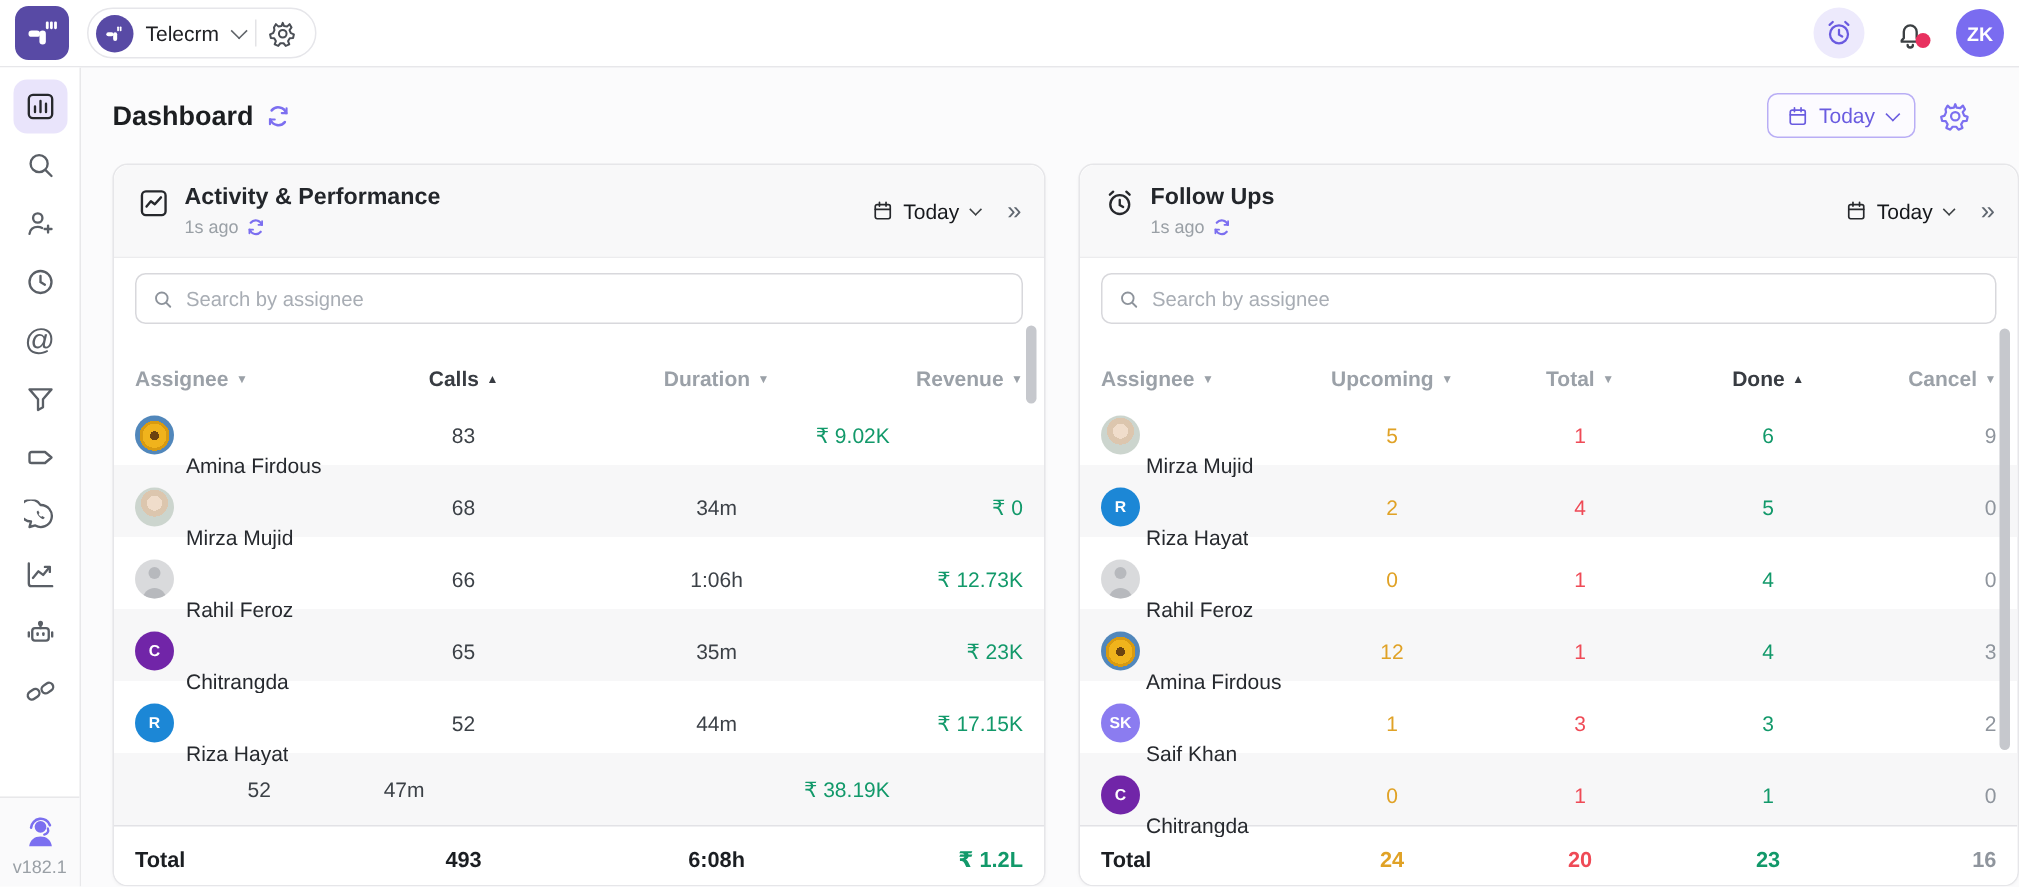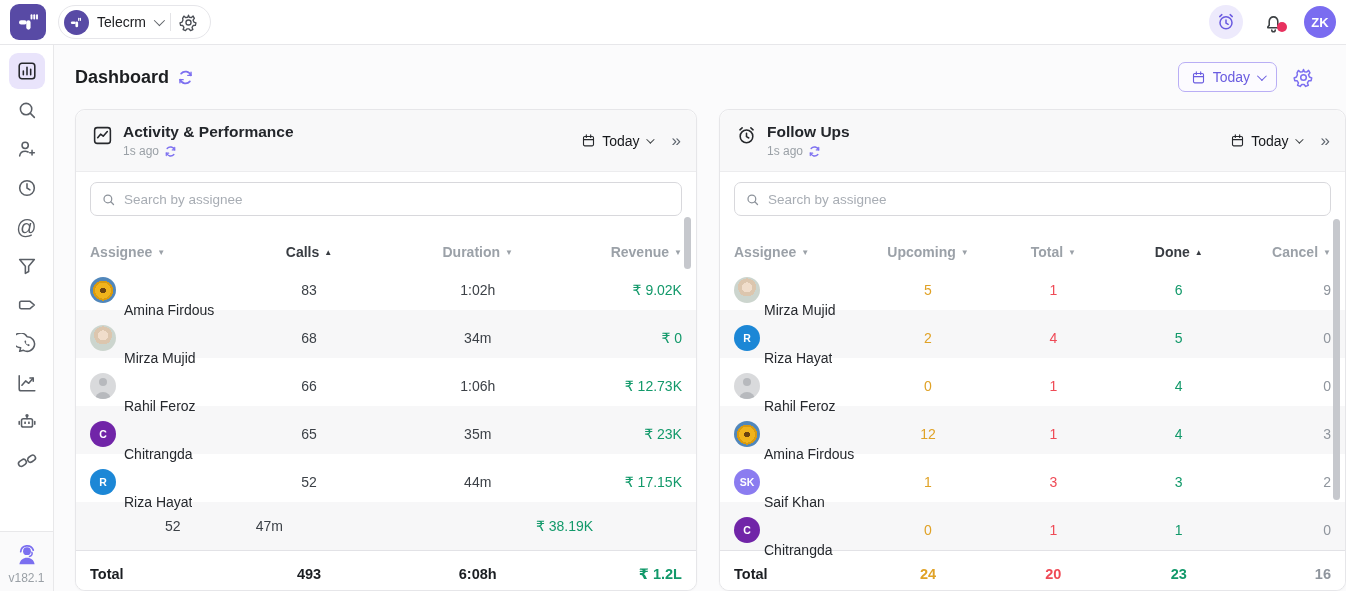--- a/index.html
+++ b/index.html
@@ -350,21 +350,20 @@
           </div>
         </div>
 
         <div>
           <div class="trow grid-l">
             <div class="cell-assignee">
                 <span class="avatar av-sunflower"></span>
                 <span class="name">Amina Firdous</span>
               </div>
             <div class="c-center" style="text-align:center">83</div>
-            <div style="text-align:center">1:02h</div>
             <div class="v-green" style="text-align:right">₹ 9.02K</div>
           </div>
           <div class="trow grid-l alt">
             <div class="cell-assignee">
                 <span class="avatar av-photo"></span>
                 <span class="name">Mirza Mujid</span>
               </div>
             <div style="text-align:center">68</div>
             <div style="text-align:center">34m</div>
             <div class="v-green" style="text-align:right">₹ 0</div>

